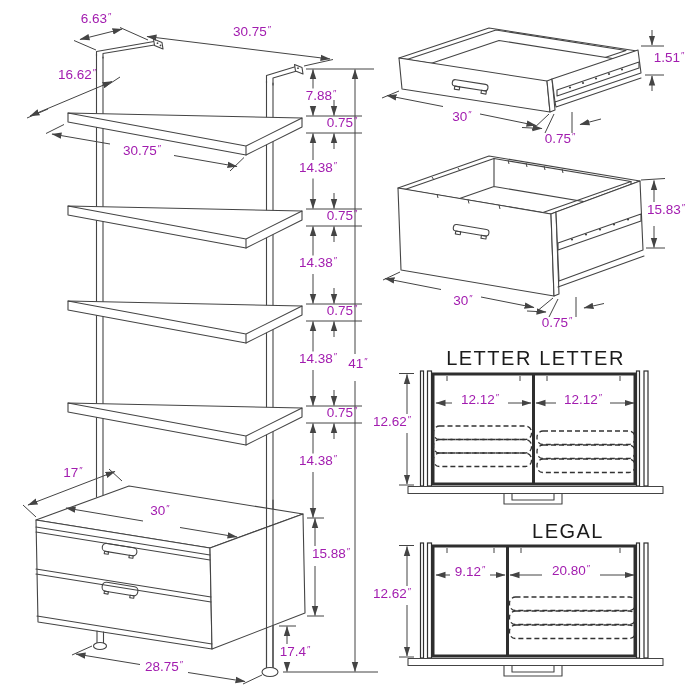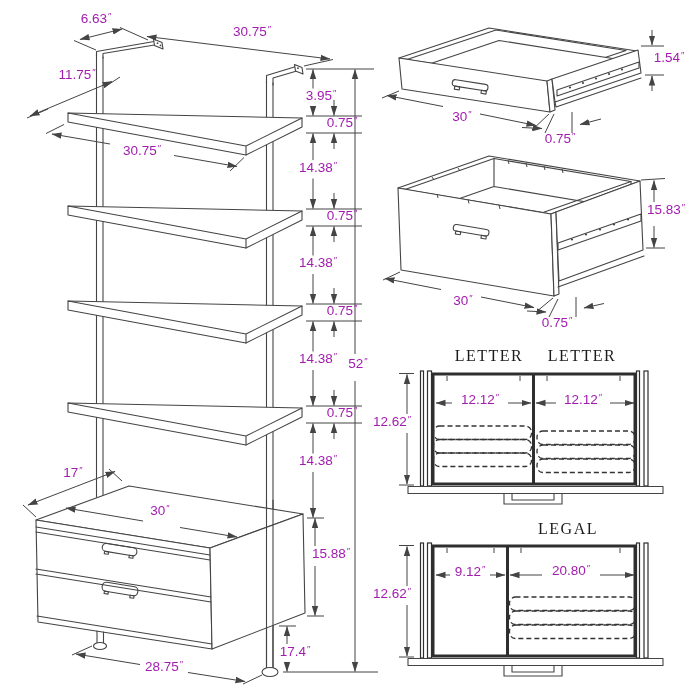--- a/index.html
+++ b/index.html
@@ -10,22 +10,22 @@
   .wh{stroke:#444;stroke-width:1.1;fill:#fff;stroke-linejoin:round;}
   .thn{stroke:#444;stroke-width:1;fill:none;}
   .thk{stroke:#2e2e2e;stroke-width:3;fill:none;}
   .bar{stroke:#2e2e2e;stroke-width:1.2;fill:#fff;}
   .dsh{stroke:#333;stroke-width:1.3;fill:none;stroke-dasharray:5 3;}
   .tick{stroke:#444;stroke-width:1;}
   .dot{fill:#444;}
   .dim{position:absolute;transform:translateX(-50%);font-size:13.5px;color:#a21caf;
        white-space:nowrap;line-height:1.1;}
   .dim .u{font-size:9.5px;position:relative;top:-4.5px;margin-left:1px;}
-  .vtitle{position:absolute;transform:translateX(-50%);font-size:16px;color:#1b1b1b;
-          letter-spacing:1.5px;white-space:nowrap;font-family:Liberation Serif, serif;}
+  .vtitle{position:absolute;transform:translateX(-50%);font-size:20px;color:#1b1b1b;
+          letter-spacing:1.5px;white-space:nowrap;}
 </style>
 </head>
 <body>
 
 <div id="stage">
 
 <svg width="700" height="700" viewBox="0 0 700 700">
   <defs>
     <marker id="ar" markerWidth="11" markerHeight="8" refX="9.5" refY="4" orient="auto-start-reverse" markerUnits="userSpaceOnUse">
       <path d="M0,0.8 L10,4 L0,7.2 Z" fill="#444"></path>
@@ -254,39 +254,39 @@
     <line class="thn" x1="407" y1="605" x2="407" y2="656" marker-end="url(#ar)"></line>
     <line class="thn" x1="450" y1="575" x2="436" y2="575" marker-end="url(#ar)"></line>
     <line class="thn" x1="490" y1="575" x2="505" y2="575" marker-end="url(#ar)"></line>
     <line class="thn" x1="542" y1="575" x2="510" y2="575" marker-end="url(#ar)"></line>
     <line class="thn" x1="600" y1="575" x2="634" y2="575" marker-end="url(#ar)"></line>
   </g>
 </svg>
 
 <div class="dim" style="left:96px;top:12px"><span>6.63</span><span class="u">″</span></div>
 <div class="dim" style="left:252px;top:25px"><span>30.75</span><span class="u">″</span></div>
-<div class="dim" style="left:77px;top:68px"><span>11.75</span><span class="u">″</span></div>
+<div class="dim" style="left:77px;top:68px"><span>16.62</span><span class="u">″</span></div>
 <div class="dim" style="left:142px;top:144px"><span>30.75</span><span class="u">″</span></div>
-<div class="dim" style="left:321px;top:89px"><span>3.95</span><span class="u">″</span></div>
+<div class="dim" style="left:321px;top:89px"><span>7.88</span><span class="u">″</span></div>
 <div class="dim" style="left:342px;top:116px"><span>0.75</span><span class="u">″</span></div>
 <div class="dim" style="left:318px;top:161px"><span>14.38</span><span class="u">″</span></div>
 <div class="dim" style="left:342px;top:209px"><span>0.75</span><span class="u">″</span></div>
 <div class="dim" style="left:318px;top:256px"><span>14.38</span><span class="u">″</span></div>
 <div class="dim" style="left:342px;top:304px"><span>0.75</span><span class="u">″</span></div>
 <div class="dim" style="left:318px;top:352px"><span>14.38</span><span class="u">″</span></div>
 <div class="dim" style="left:342px;top:406px"><span>0.75</span><span class="u">″</span></div>
 <div class="dim" style="left:318px;top:454px"><span>14.38</span><span class="u">″</span></div>
-<div class="dim" style="left:358px;top:357px"><span>52</span><span class="u">″</span></div>
+<div class="dim" style="left:358px;top:357px"><span>41</span><span class="u">″</span></div>
 <div class="dim" style="left:73px;top:466px"><span>17</span><span class="u">″</span></div>
 <div class="dim" style="left:160px;top:504px"><span>30</span><span class="u">″</span></div>
 <div class="dim" style="left:331px;top:547px"><span>15.88</span><span class="u">″</span></div>
 <div class="dim" style="left:164px;top:660px"><span>28.75</span><span class="u">″</span></div>
 <div class="dim" style="left:295px;top:645px"><span>17.4</span><span class="u">″</span></div>
 
-<div class="dim" style="left:669px;top:51px"><span>1.54</span><span class="u">″</span></div>
+<div class="dim" style="left:669px;top:51px"><span>1.51</span><span class="u">″</span></div>
 <div class="dim" style="left:462px;top:110px"><span>30</span><span class="u">″</span></div>
 <div class="dim" style="left:560px;top:132px"><span>0.75</span><span class="u">″</span></div>
 
 <div class="dim" style="left:666px;top:203px"><span>15.83</span><span class="u">″</span></div>
 <div class="dim" style="left:463px;top:294px"><span>30</span><span class="u">″</span></div>
 <div class="dim" style="left:557px;top:316px"><span>0.75</span><span class="u">″</span></div>
 
 <div class="vtitle" style="left:489px;top:347px">LETTER</div>
 <div class="vtitle" style="left:582px;top:347px">LETTER</div>
 <div class="dim" style="left:480px;top:393px"><span>12.12</span><span class="u">″</span></div>

